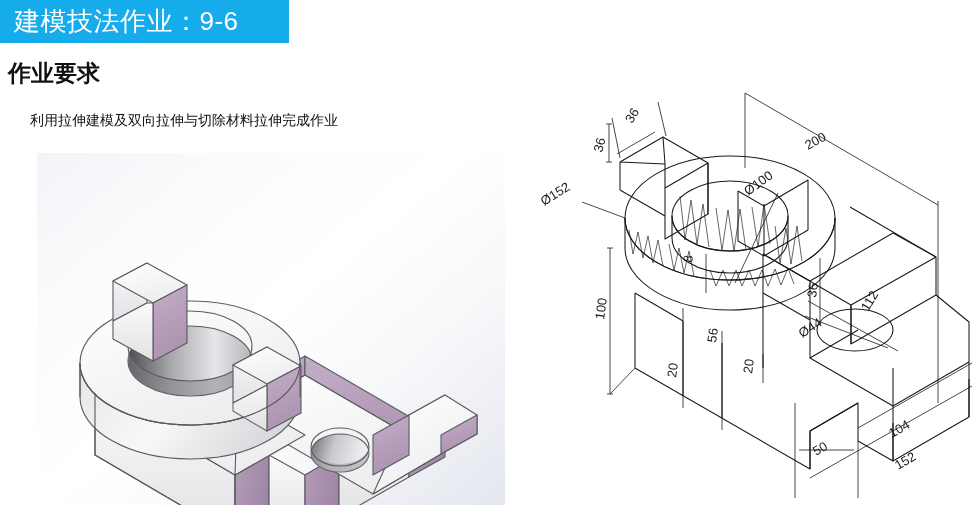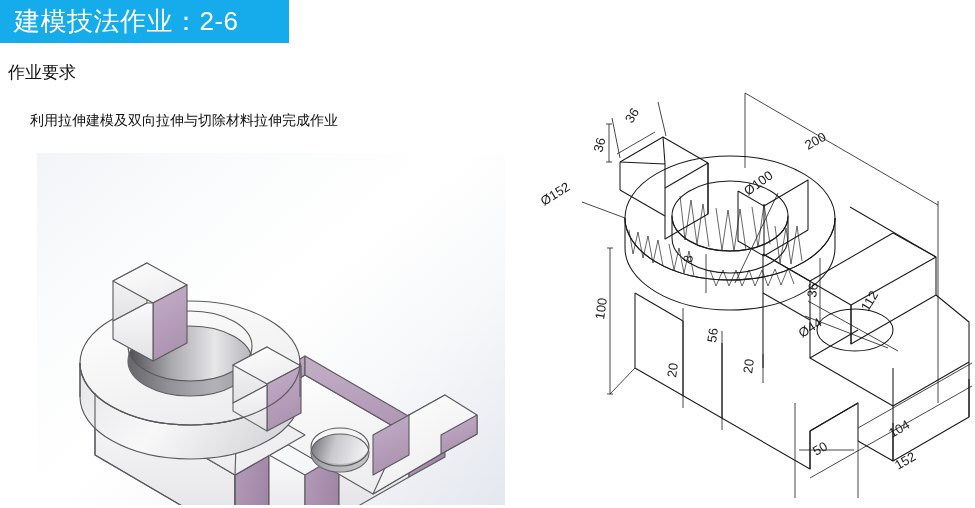--- a/index.html
+++ b/index.html
@@ -33,24 +33,24 @@
     color: #ffffff;
     letter-spacing: 0.5px;
     white-space: nowrap;
   }
 
   
   #section-heading {
     position: absolute;
     left: 8px;
     top: 58px;
-    font-size: 17px;
+    font-size: 23px;
     line-height: 30px;
     color: #111111;
-    font-weight: normal;
+    font-weight: bold;
     white-space: nowrap;
   }
   #requirement-text {
     position: absolute;
     left: 30px;
     top: 106px;
     font-size: 14px;
     line-height: 28px;
     color: #111111;
     white-space: nowrap;
@@ -89,21 +89,21 @@
   .dimtext {
     font-family: "Liberation Sans", "DejaVu Sans", sans-serif;
     font-size: 13px;
     fill: #1a1a1a;
   }
 </style>
 </head>
 <body>
 
 <div id="title-bar"></div>
-<div id="title-text">建模技法作业：2-6</div>
+<div id="title-text">建模技法作业：9-6</div>
 
 <div id="section-heading">作业要求</div>
 
 <div id="requirement-text">利用拉伸建模及双向拉伸与切除材料拉伸完成作业</div>
 
 <div id="render-panel">
   <svg width="468" height="352" viewBox="0 0 468 352" xmlns="http://www.w3.org/2000/svg">
     <defs>
       <linearGradient id="gTopWhite" x1="0" y1="0" x2="0.6" y2="1">
         <stop offset="0%" stop-color="#FFFFFF"></stop>

